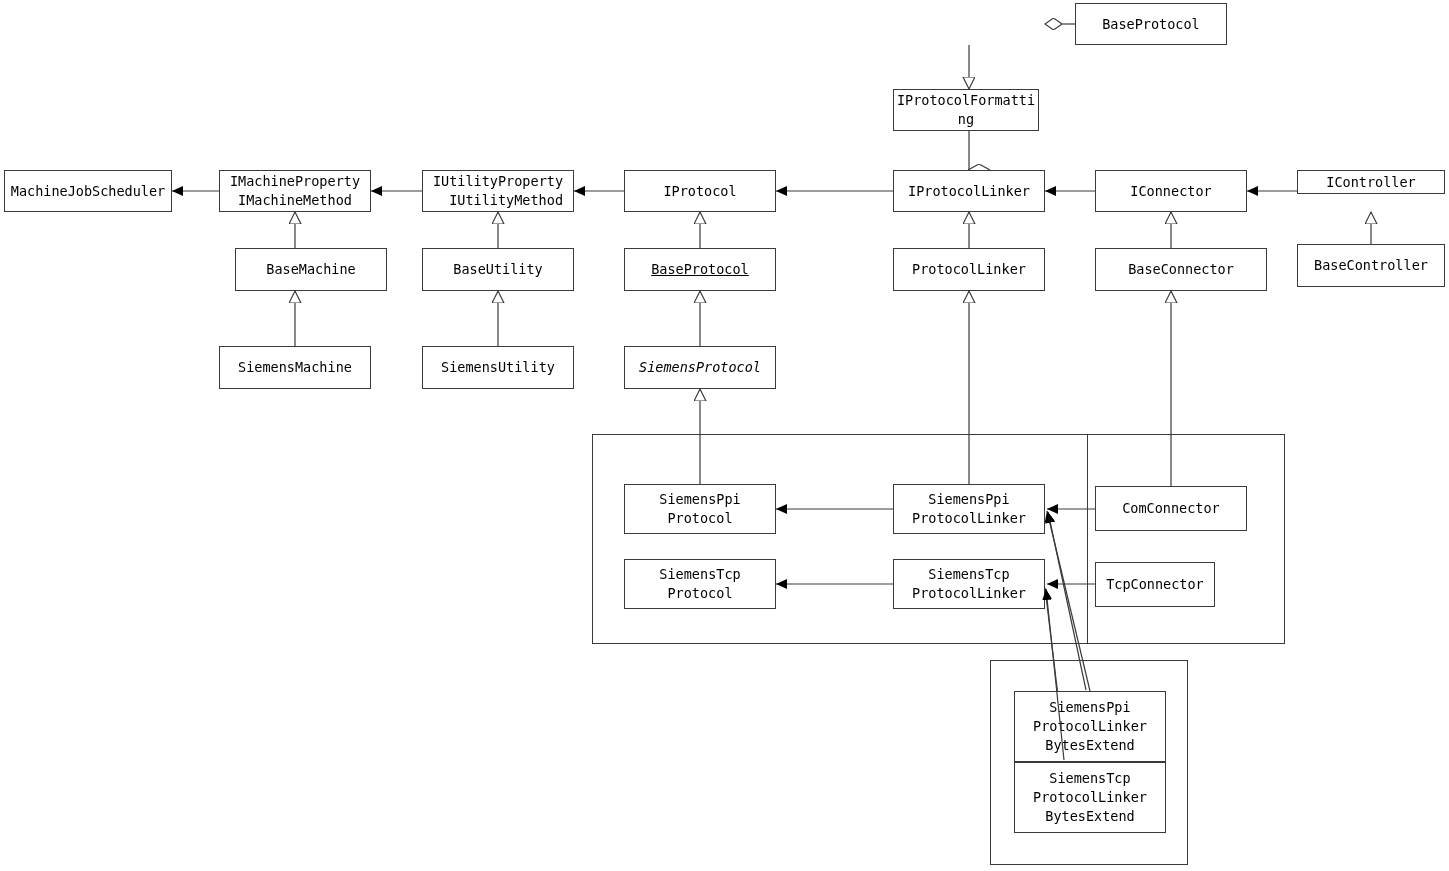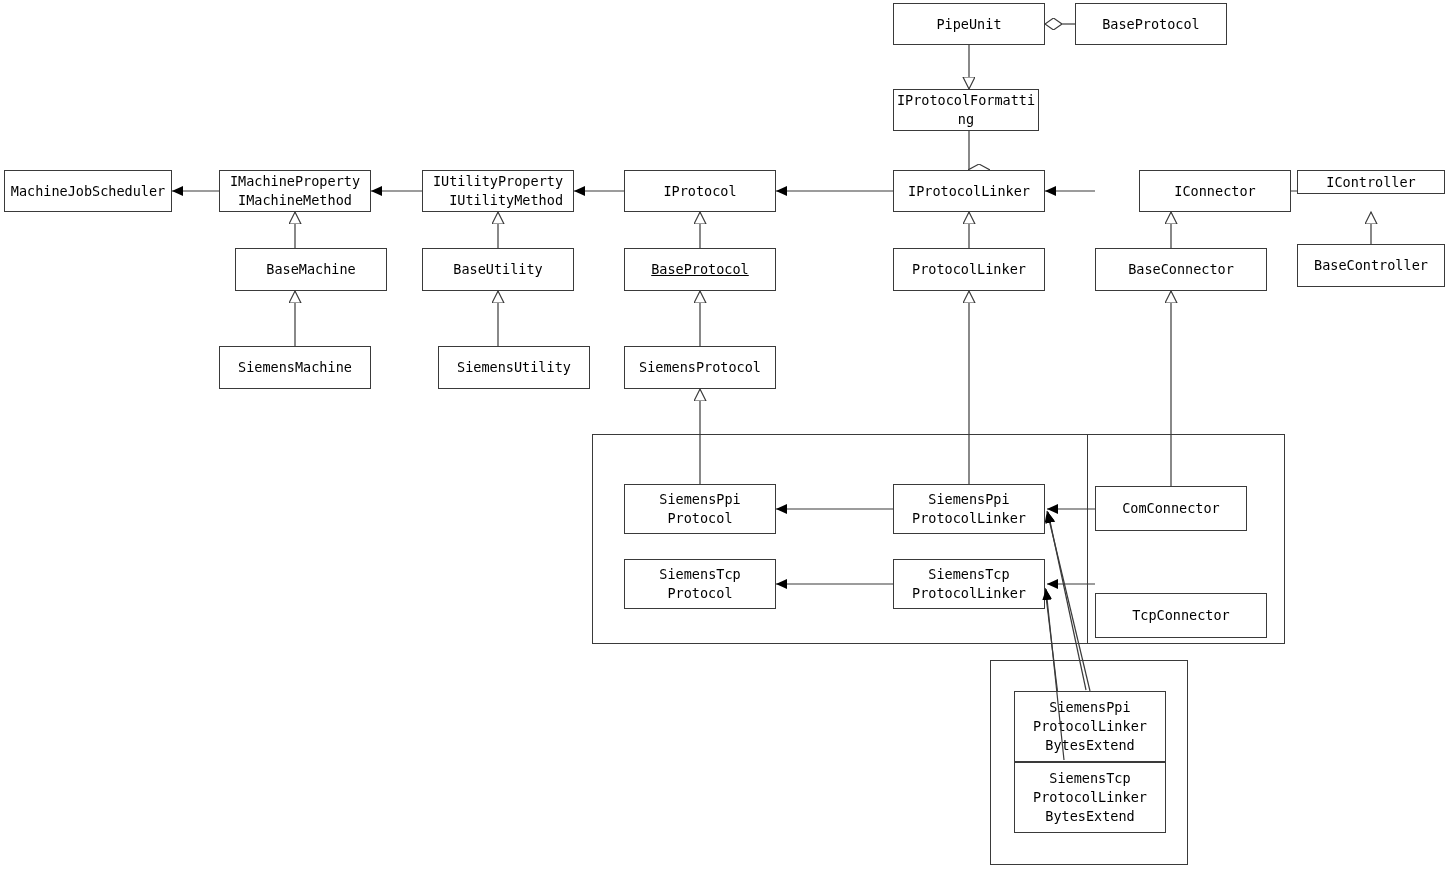--- a/index.html
+++ b/index.html
@@ -117,52 +117,51 @@
 
       <path d="M 1090 691 L 1047 511" marker-end="url(#solidArrow)"></path>
       <path d="M 1066 762 L 1045 588" marker-end="url(#solidArrow)"></path>
     </g>
   </svg>
 
   <div class="group" style="left:592px; top:434px; width:693px; height:210px;"></div>
   <div class="group" style="left:1087px; top:434px; width:198px; height:210px;"></div>
   <div class="group" style="left:990px; top:660px; width:198px; height:205px;"></div>
 
-  <div class="node" style="left:893px; top:3px; width:152px; height:42px;">PipeUnit</div>
   <div class="node" style="left:1075px; top:3px; width:152px; height:42px;">BaseProtocol</div>
   <div class="node" style="left:893px; top:89px; width:146px; height:42px;">IProtocolFormatti
 ng</div>
   <div class="node" style="left:4px; top:170px; width:168px; height:42px;">MachineJobScheduler</div>
   <div class="node" style="left:219px; top:170px; width:152px; height:42px;">IMachineProperty
 IMachineMethod</div>
   <div class="node" style="left:422px; top:170px; width:152px; height:42px;text-align:right;">IUtilityProperty
 IUtilityMethod</div>
   <div class="node" style="left:624px; top:170px; width:152px; height:42px;">IProtocol</div>
   <div class="node" style="left:893px; top:170px; width:152px; height:42px;">IProtocolLinker</div>
-  <div class="node" style="left:1139px; top:170px; width:152px; height:42px;">IConnector</div>
+  <div class="node" style="left:1095px; top:170px; width:152px; height:42px;">IConnector</div>
   <div class="node" style="left:1297px; top:170px; width:148px; height:24px;">IController</div>
   <div class="node" style="left:235px; top:248px; width:152px; height:43px;">BaseMachine</div>
   <div class="node" style="left:422px; top:248px; width:152px; height:43px;">BaseUtility</div>
   <div class="node" style="left:624px; top:248px; width:152px; height:43px;text-decoration:underline;">BaseProtocol</div>
   <div class="node" style="left:893px; top:248px; width:152px; height:43px;">ProtocolLinker</div>
   <div class="node" style="left:1095px; top:248px; width:172px; height:43px;">BaseConnector</div>
   <div class="node" style="left:1297px; top:244px; width:148px; height:43px;">BaseController</div>
   <div class="node" style="left:219px; top:346px; width:152px; height:43px;">SiemensMachine</div>
-  <div class="node" style="left:422px; top:346px; width:152px; height:43px;margin-left:16px;">SiemensUtility</div>
-  <div class="node" style="left:624px; top:346px; width:152px; height:43px;">SiemensProtocol</div>
+  <div class="node" style="left:422px; top:346px; width:152px; height:43px;">SiemensUtility</div>
+  <div class="node" style="left:624px; top:346px; width:152px; height:43px;font-style:italic;">SiemensProtocol</div>
   <div class="node" style="left:624px; top:484px; width:152px; height:50px;">SiemensPpi
 Protocol</div>
   <div class="node" style="left:624px; top:559px; width:152px; height:50px;">SiemensTcp
 Protocol</div>
   <div class="node" style="left:893px; top:484px; width:152px; height:50px;">SiemensPpi
 ProtocolLinker</div>
   <div class="node" style="left:893px; top:559px; width:152px; height:50px;">SiemensTcp
 ProtocolLinker</div>
   <div class="node" style="left:1095px; top:486px; width:152px; height:45px;">ComConnector</div>
-  <div class="node" style="left:1095px; top:593px; width:172px; height:45px;">TcpConnector</div>
+  <div class="node" style="left:1095px; top:562px; width:120px; height:45px;">TcpConnector</div>
   <div class="node" style="left:1014px; top:691px; width:152px; height:71px;">SiemensPpi
 ProtocolLinker
 BytesExtend</div>
   <div class="node" style="left:1014px; top:762px; width:152px; height:71px;">SiemensTcp
 ProtocolLinker
 BytesExtend</div>
 
   <svg id="edges-top" viewBox="0 0 1449 871" xmlns="http://www.w3.org/2000/svg">
     <g stroke="#3a3a3a" stroke-width="1.2" fill="none">
       <path d="M 1086 690 L 1048 512" marker-end="url(#solidArrow)"></path>

